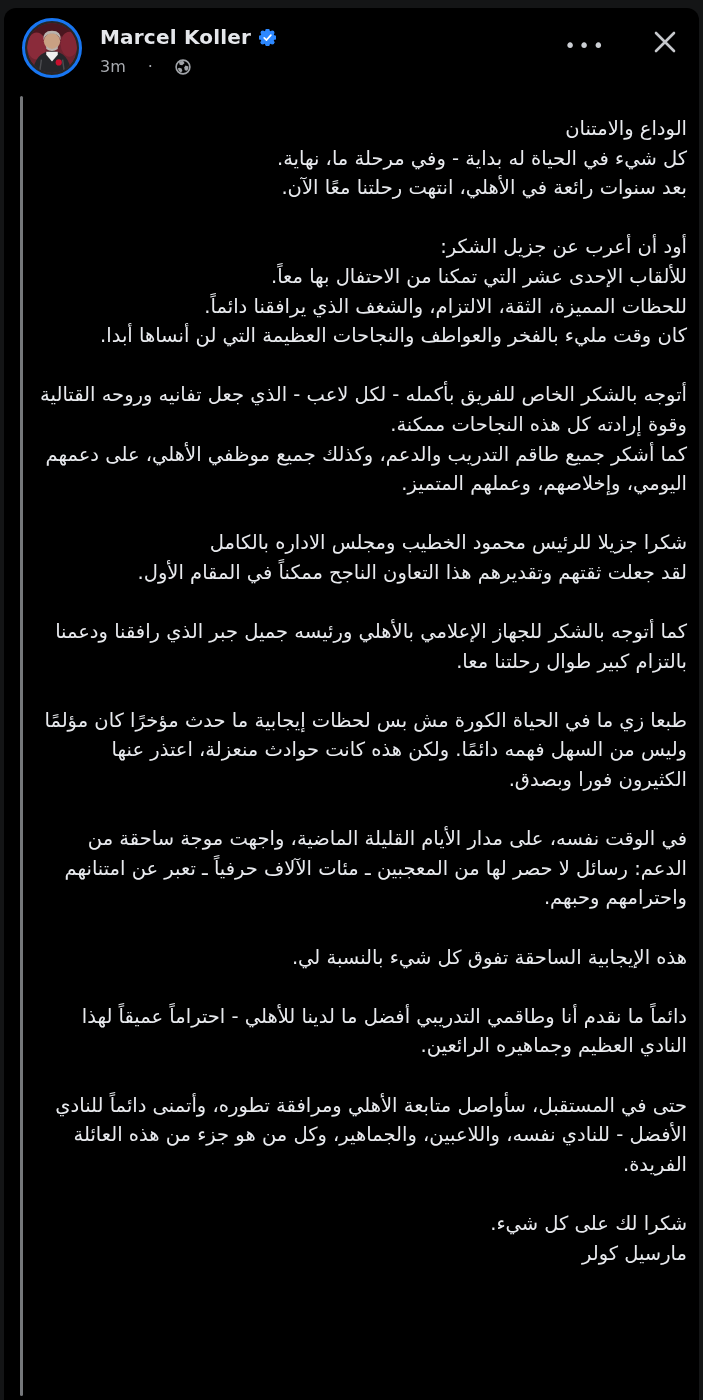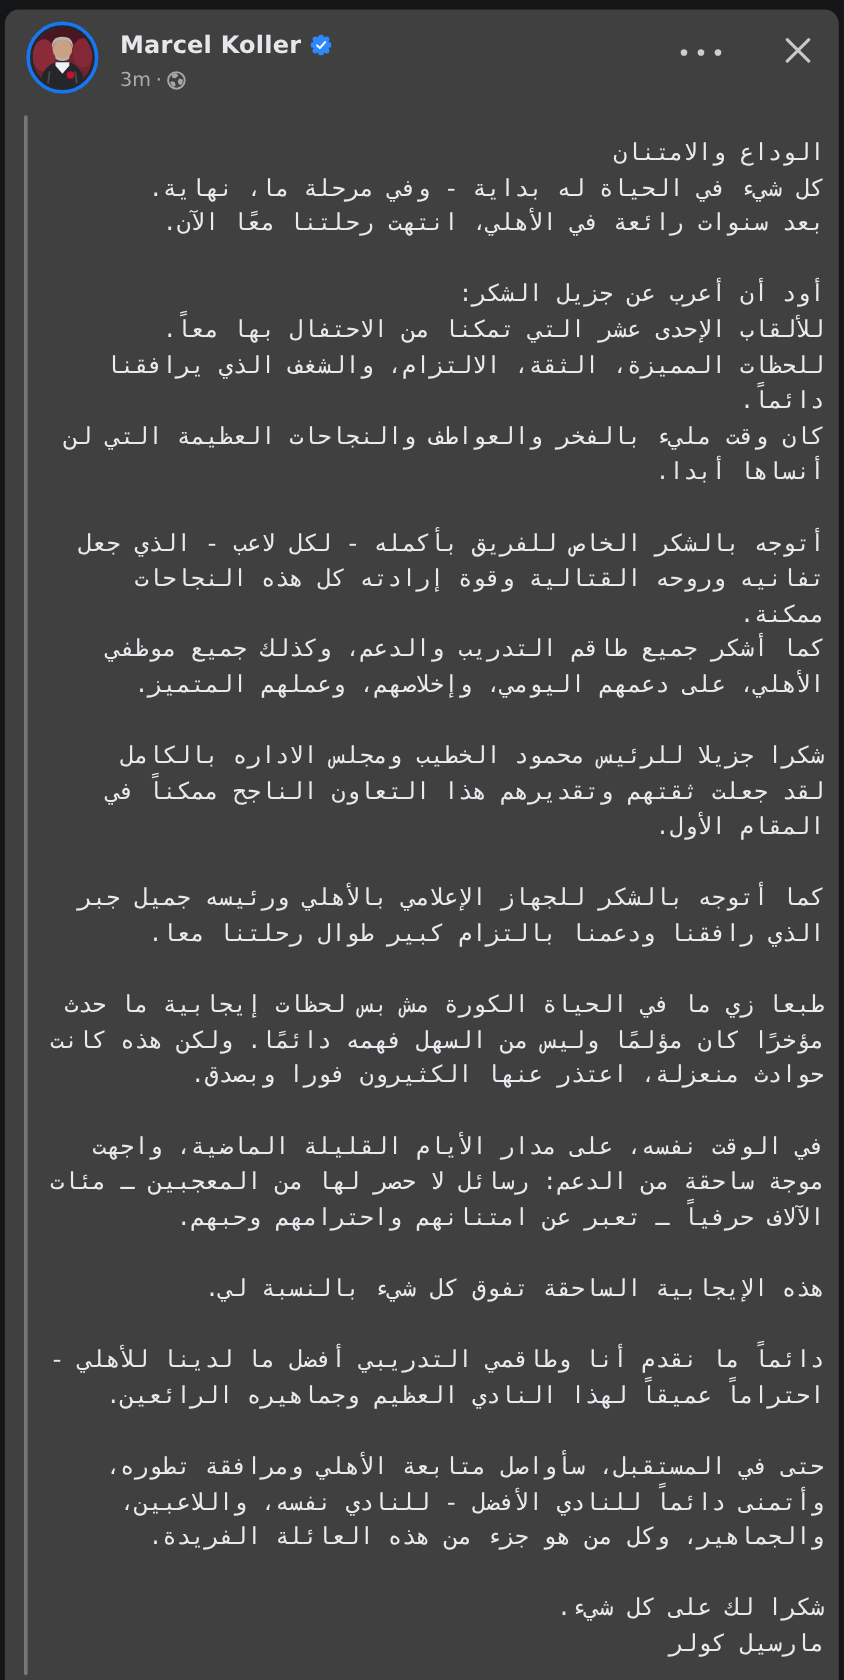--- a/index.html
+++ b/index.html
@@ -5,21 +5,21 @@
   html, body {
     margin: 0; padding: 0;
     width: 703px; height: 1400px;
     background: #141516;
     font-family: "DejaVu Sans", "Liberation Sans", sans-serif;
     overflow: hidden;
   }
   .card {
     position: absolute;
     left: 4px; right: 4px; top: 8px; bottom: 0;
-    background: #404040;
+    background: #000000;
     border-radius: 12px 12px 0 0;
     overflow: hidden;
   }
   
   .header { position: relative; height: 84px; }
   .avatar-btn {
     position: absolute; left: 18px; top: 10px;
     width: 60px; height: 60px;
     border-radius: 50%;
     border: 3px solid #1876f2;
@@ -33,21 +33,21 @@
     position: absolute; left: 96px; top: 17px;
     display: flex; align-items: center; gap: 8px;
   }
   .author-name {
     color: #e5e7eb; font-size: 20px; font-weight: bold;
     letter-spacing: 0.2px; cursor: pointer;
   }
   .badge { width: 17px; height: 17px; display: block; }
   .meta-row {
     position: absolute; left: 96px; top: 49px;
-    display: flex; align-items: center; gap: 4px;
+    display: flex; align-items: center; gap: 22px;
     color: #a9acb1; font-size: 16px;
   }
   .globe { width: 16px; height: 16px; display: block; opacity: .95; }
   .more-btn {
     position: absolute; right: 86px; top: 20px;
     color: #cbced3; font-size: 19px; letter-spacing: 3px;
     background: none; border: none; cursor: pointer;
     font-family: inherit; padding: 6px;
   }
   .close-btn {
@@ -58,21 +58,20 @@
   .close-btn svg { display: block; width: 30px; height: 30px; }
   
   .post-text {
     margin: 22px 12px 0 34px;
     direction: rtl;
     text-align: right;
     color: #e8eaee;
     font-size: 19.5px;
     line-height: 29.6px;
     white-space: pre-line;
-    font-family: Liberation Mono, monospace;
   }
   
   .scrollbar-thumb {
     position: absolute;
     left: 16px; top: 88px; bottom: 4px;
     width: 3px;
     background: #75777a;
     border-radius: 2px;
     cursor: default;
   }

